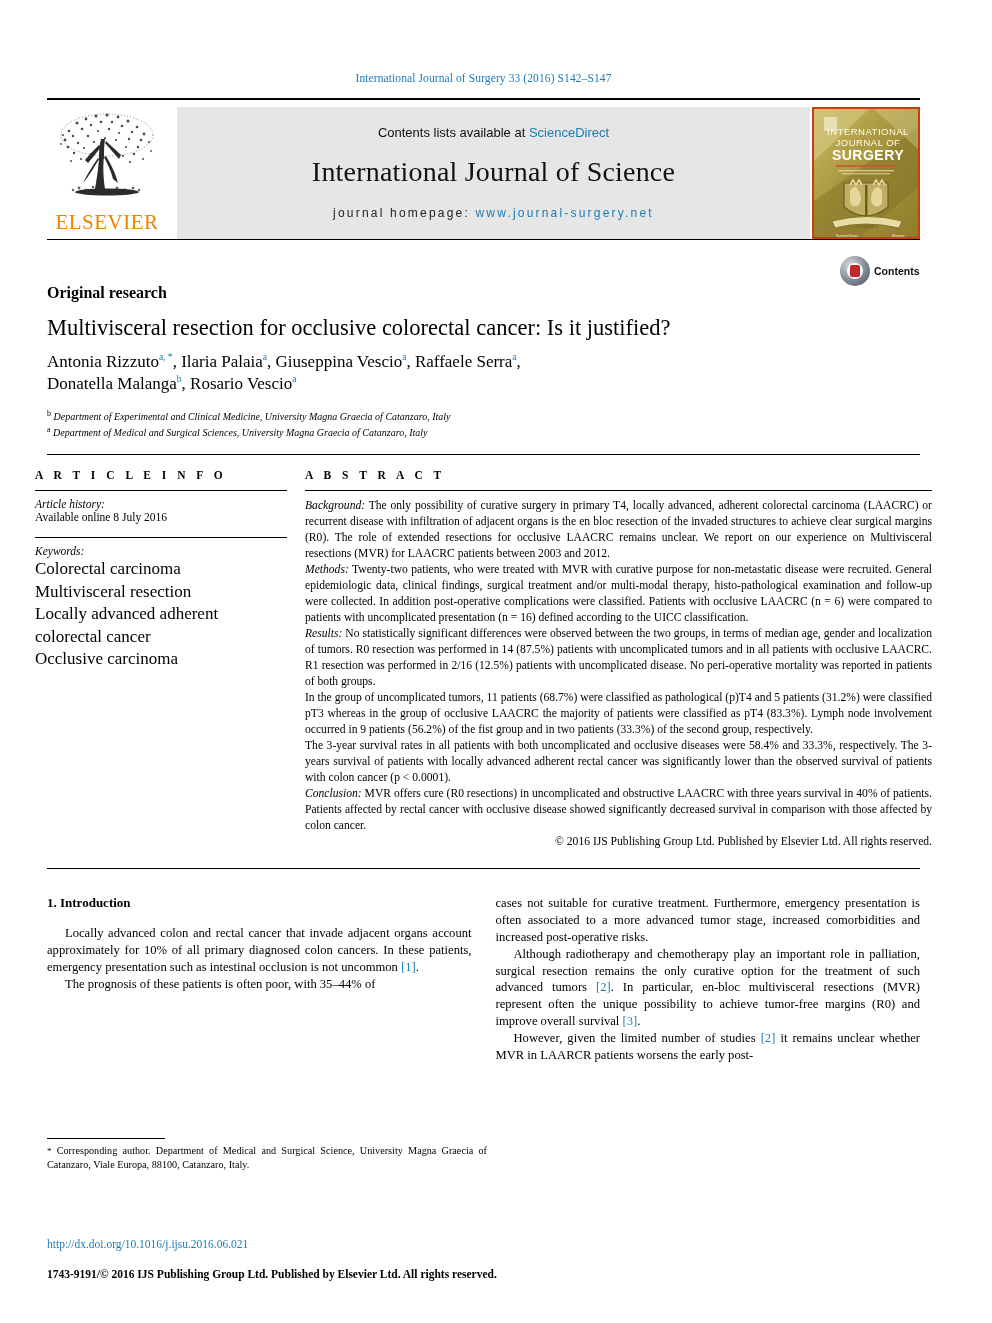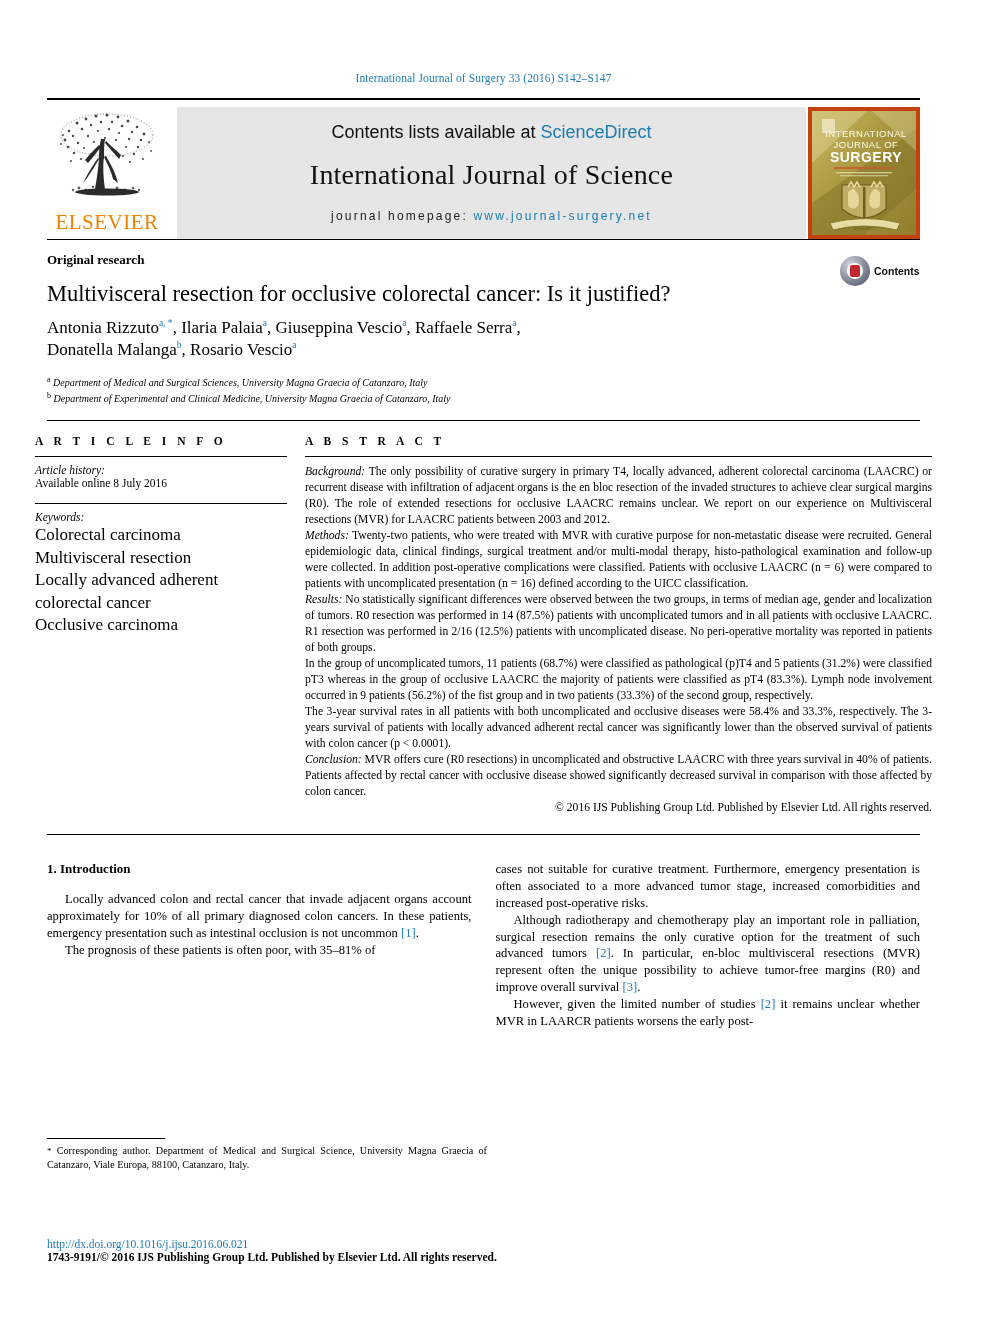--- a/index.html
+++ b/index.html
@@ -56,21 +56,21 @@
     margin-left:10px;
     display:flex;
     flex-direction:column;
     align-items:center;
     justify-content:center;
     text-align:center;
     position:relative;
   }
   .contents-line {
     font-family:"Liberation Sans", sans-serif;
-    font-size:18px;
+    font-size:13px;
     color:#111;
     margin-top:5px;
   }
   .contents-line .sd { color:#1b7bb5; }
   .journal-title {
     font-family:"Liberation Serif", serif;
     font-size:28px;
     color:#111;
     margin:16px 0 18px 0;
     letter-spacing:.2px;
@@ -82,34 +82,35 @@
     color:#222;
     margin-bottom:6px;
   }
   .homepage-line .url { color:#1b7bb5; }
   .cover-thumb {
     flex:0 0 104px;
     width:104px;
     margin-left:2px;
     position:relative;
     overflow:hidden;
-    border:4px solid #c2410c;
+    border:2px solid #c2410c;
     background:#ef4444;
   }
   .cover-inner { position:absolute; inset:0; }
 
   
   .mast-rule { margin:0 47px; border-top:1.5px solid #000; }
 
   
   .titleblock { margin:0 47px; padding-top:12px; position:relative; }
   .article-type {
-    font-size:13px;
+    font-size:16px;
     font-weight:bold;
     margin-bottom:13px;
+    margin-top:32px;
   }
   .paper-title {
     font-size:22.5px;
     font-weight:400;
     line-height:1.15;
     margin:0 0 10px 0;
     max-width:770px;
   }
   .authors {
     font-size:17px;
@@ -206,21 +207,21 @@
   }
   .fn-rule { width:118px; border-top:1px solid #000; margin-bottom:5px; }
   .fn { font-size:10.2px; line-height:1.42; text-align:justify; }
   .fn .star { font-size:9px; }
   .fn-email { text-indent:16px; }
   .fn-email i { font-style:italic; }
   .link { color:#1b7bb5; }
 
   .doi-area { position:absolute; left:47px; top:1238px; width:560px; }
   .doi { font-size:11.5px; color:#1b7bb5; }
-  .issn { font-size:11.5px; font-weight:bold; margin-top:1px; }
+  .issn { font-size:11.5px; font-weight:bold; margin-top:18px; }
 </style>
 </head>
 <body>
 
 <div class="page">
 
   <div class="running-head">International Journal of Surgery 33 (2016) S142–S147</div>
 
   <div class="masthead">
 
@@ -355,22 +356,22 @@
     <div class="authors">
       <span>Antonia Rizzuto</span><sup>a, *</sup>,
       <span>Ilaria Palaia</span><sup>a</sup>,
       <span>Giuseppina Vescio</span><sup>a</sup>,
       <span>Raffaele Serra</span><sup>a</sup>,<br>
       <span>Donatella Malanga</span><sup>b</sup>,
       <span>Rosario Vescio</span><sup>a</sup>
     </div>
 
     <div class="affil">
+      <div><sup>b</sup> <span>Department of Experimental and Clinical Medicine, University Magna Graecia of Catanzaro, Italy</span></div>
       <div><sup>a</sup> <span>Department of Medical and Surgical Sciences, University Magna Graecia of Catanzaro, Italy</span></div>
-      <div><sup>b</sup> <span>Department of Experimental and Clinical Medicine, University Magna Graecia of Catanzaro, Italy</span></div>
     </div>
   </div>
 
   <div class="info-rule-top"></div>
 
   <div class="infowrap">
 
     <div class="col-info">
       <div class="sec-head">A R T I C L E  I N F O</div>
       <div class="thin-rule"></div>
@@ -401,21 +402,21 @@
       </div>
     </div>
   </div>
 
   <div class="bottom-rule"></div>
 
   <div class="bodywrap">
     <div class="bcol">
       <div class="h2">1. Introduction</div>
       <p class="para"><span>Locally advanced colon and rectal cancer that invade adjacent organs account approximately for 10% of all primary diagnosed colon cancers. In these patients, emergency presentation such as intestinal occlusion is not uncommon </span><span class="ref">[1]</span><span>.</span></p>
-      <p class="para">The prognosis of these patients is often poor, with 35–81% of</p>
+      <p class="para">The prognosis of these patients is often poor, with 35–44% of</p>
     </div>
 
     <div class="bcol">
       <p class="para" style="text-indent:0">cases not suitable for curative treatment. Furthermore, emergency presentation is often associated to a more advanced tumor stage, increased comorbidities and increased post-operative risks.</p>
       <p class="para"><span>Although radiotherapy and chemotherapy play an important role in palliation, surgical resection remains the only curative option for the treatment of such advanced tumors </span><span class="ref">[2]</span><span>. In particular, en-bloc multivisceral resections (MVR) represent often the unique possibility to achieve tumor-free margins (R0) and improve overall survival </span><span class="ref">[3]</span><span>.</span></p>
       <p class="para"><span>However, given the limited number of studies </span><span class="ref">[2]</span><span> it remains unclear whether MVR in LAARCR patients worsens the early post-</span></p>
     </div>
   </div>
 
   <div class="footnote-area">

